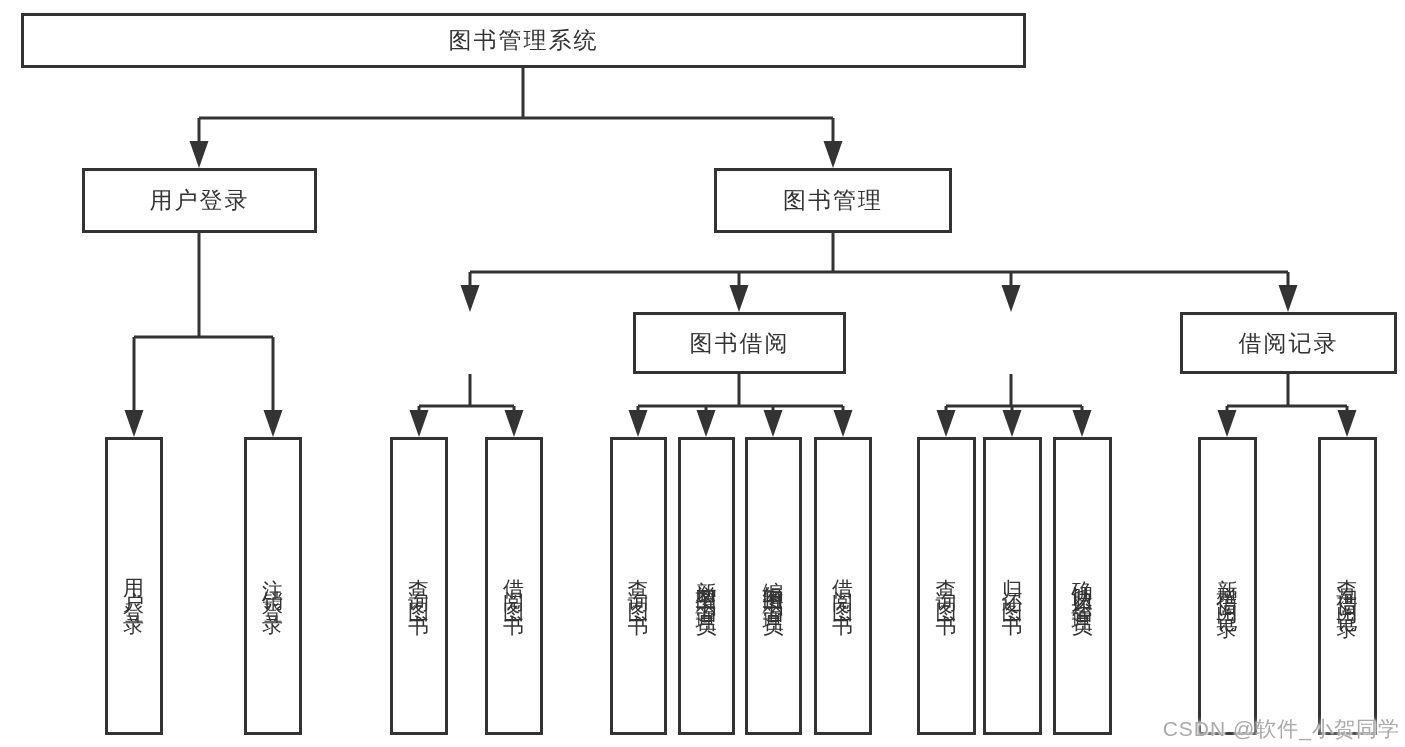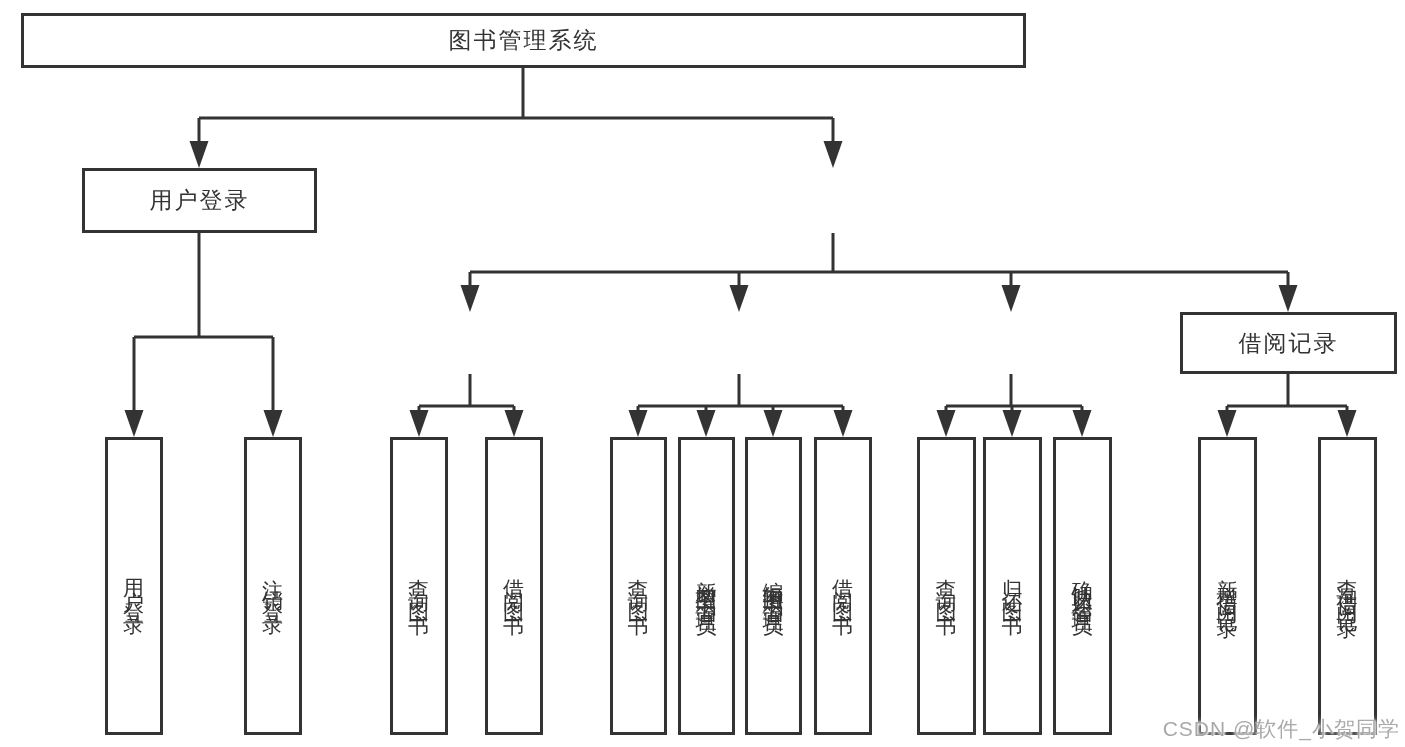--- a/index.html
+++ b/index.html
@@ -89,21 +89,23 @@
         <line x1="1227" y1="406" x2="1227" y2="415"></line>
         <polygon points="1227,437 1217.5,410 1236.5,410" stroke="none"></polygon>
         <line x1="1347" y1="406" x2="1347" y2="415"></line>
         <polygon points="1347,437 1337.5,410 1356.5,410" stroke="none"></polygon>
       </g>
     </svg>
 
   <div class="box hbox" style="left:21px;top:13px;width:1005px;height:55px">图书管理系统</div>
 
   <div class="box hbox" style="left:82px;top:168px;width:235px;height:65px">用户登录</div>
+  <div class="box hbox" style="left:714px;top:168px;width:238px;height:65px">图书管理</div>
 
+  <div class="box hbox" style="left:633px;top:312px;width:213px;height:62px">图书借阅</div>
   <div class="box hbox" style="left:1180px;top:312px;width:217px;height:62px">借阅记录</div>
 
   <div class="box vbox sp4" style="left:105px;top:437px;width:58px;height:298px">
     <span class="vt">用户登录</span>
   </div>
   <div class="box vbox sp4" style="left:244px;top:437px;width:58px;height:298px">
     <span class="vt">注销登录</span>
   </div>
 
   <div class="box vbox sp4" style="left:390px;top:437px;width:58px;height:298px">

